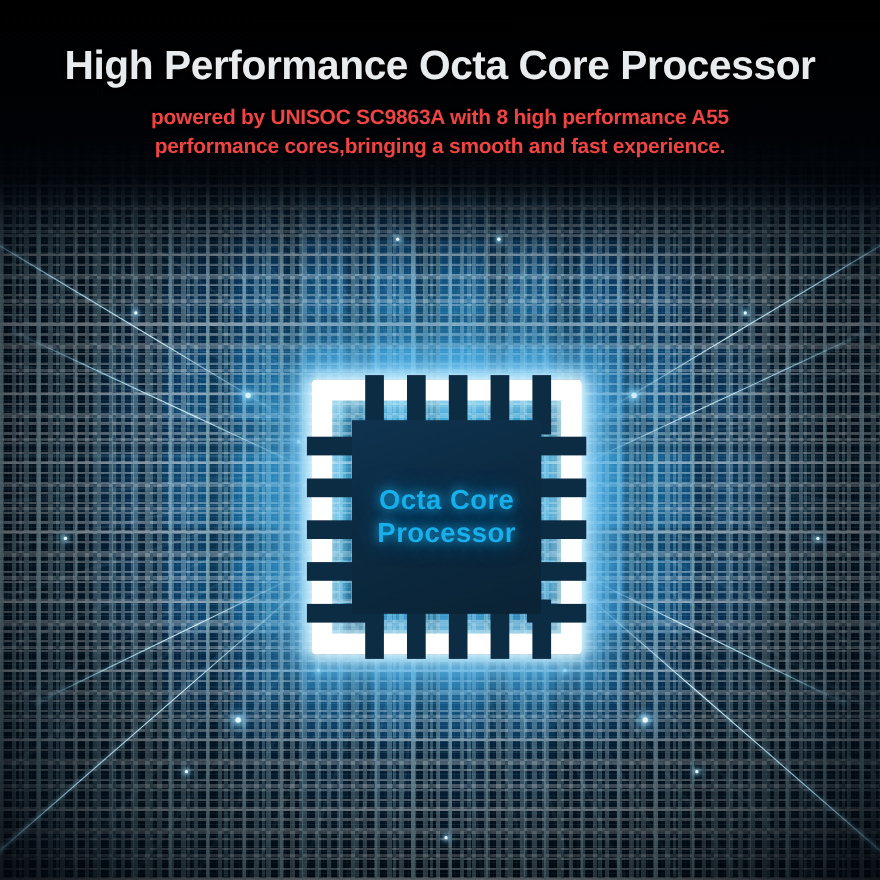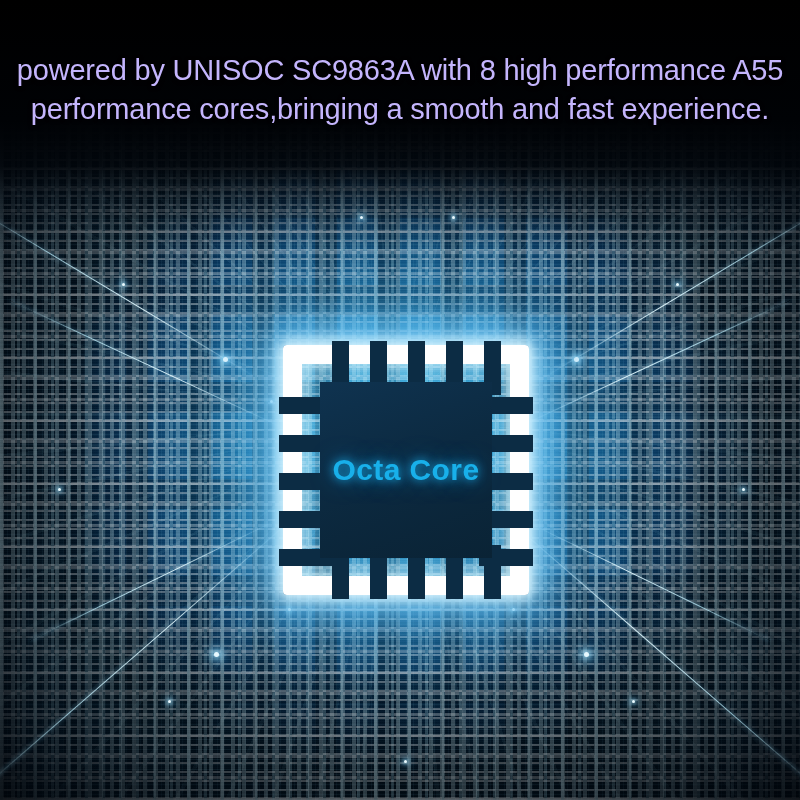--- a/index.html
+++ b/index.html
@@ -188,21 +188,21 @@
   
   #chip-body {
     position:absolute; left:37px; top:37px; width:172px; height:176px;
     background:linear-gradient(160deg, #0f3350 0%, #0c2a41 45%, #0a2335 100%);
     display:flex; flex-direction:column;
     align-items:center; justify-content:center;
     z-index:4;
   }
   #chip-label-line1, #chip-label-line2 {
     color:#18b0ea;
-    font-size:30px;
+    font-size:25px;
     font-weight:bold;
     letter-spacing:.4px;
     line-height:1.22;
     text-shadow:0 0 10px rgba(25,175,235,.95), 0 0 22px rgba(20,140,210,.7);
     white-space:nowrap;
   }
 
   
   .pin { position:absolute; background:#0c2c44; z-index:3; }
   .pin.v { width:17px; height:54px; }
@@ -217,23 +217,23 @@
     color:#e9ecef;
     font-size:37px;
     font-weight:bold;
     letter-spacing:-.4px;
     line-height:1.2;
     white-space:nowrap;
     text-shadow:0 1px 4px rgba(0,0,0,.9);
   }
   #subtitle { margin-top:13px; }
   .sub-line {
-    color:#c4b5fd;
-    font-size:29px;
-    font-weight:normal;
+    color:#ef4444;
+    font-size:19px;
+    font-weight:bold;
     line-height:1.33;
     letter-spacing:-.2px;
     white-space:nowrap;
     text-shadow:0 1px 4px rgba(0,0,0,.85);
   }
 </style>
 </head>
 <body>
 
 <div id="banner">
@@ -308,23 +308,25 @@
     <div class="pin h" style="left:-4px; top:204px;"></div>
 
     <div class="pin h" style="left:196px; top:52px;"></div>
     <div class="pin h" style="left:196px; top:90px;"></div>
     <div class="pin h" style="left:196px; top:128px;"></div>
     <div class="pin h" style="left:196px; top:166px;"></div>
     <div class="pin h" style="left:196px; top:204px;"></div>
 
     <div id="chip-body">
       <div id="chip-label-line1">Octa Core</div>
+      <div id="chip-label-line2">Processor</div>
     </div>
   </div>
 
   <div id="text-block">
+    <div id="headline">High Performance Octa Core Processor</div>
     <div id="subtitle">
       <div class="sub-line">powered by UNISOC SC9863A with 8 high performance A55</div>
       <div class="sub-line">performance cores,bringing a smooth and fast experience.</div>
     </div>
   </div>
 
 </div>
 
 </body></html>

